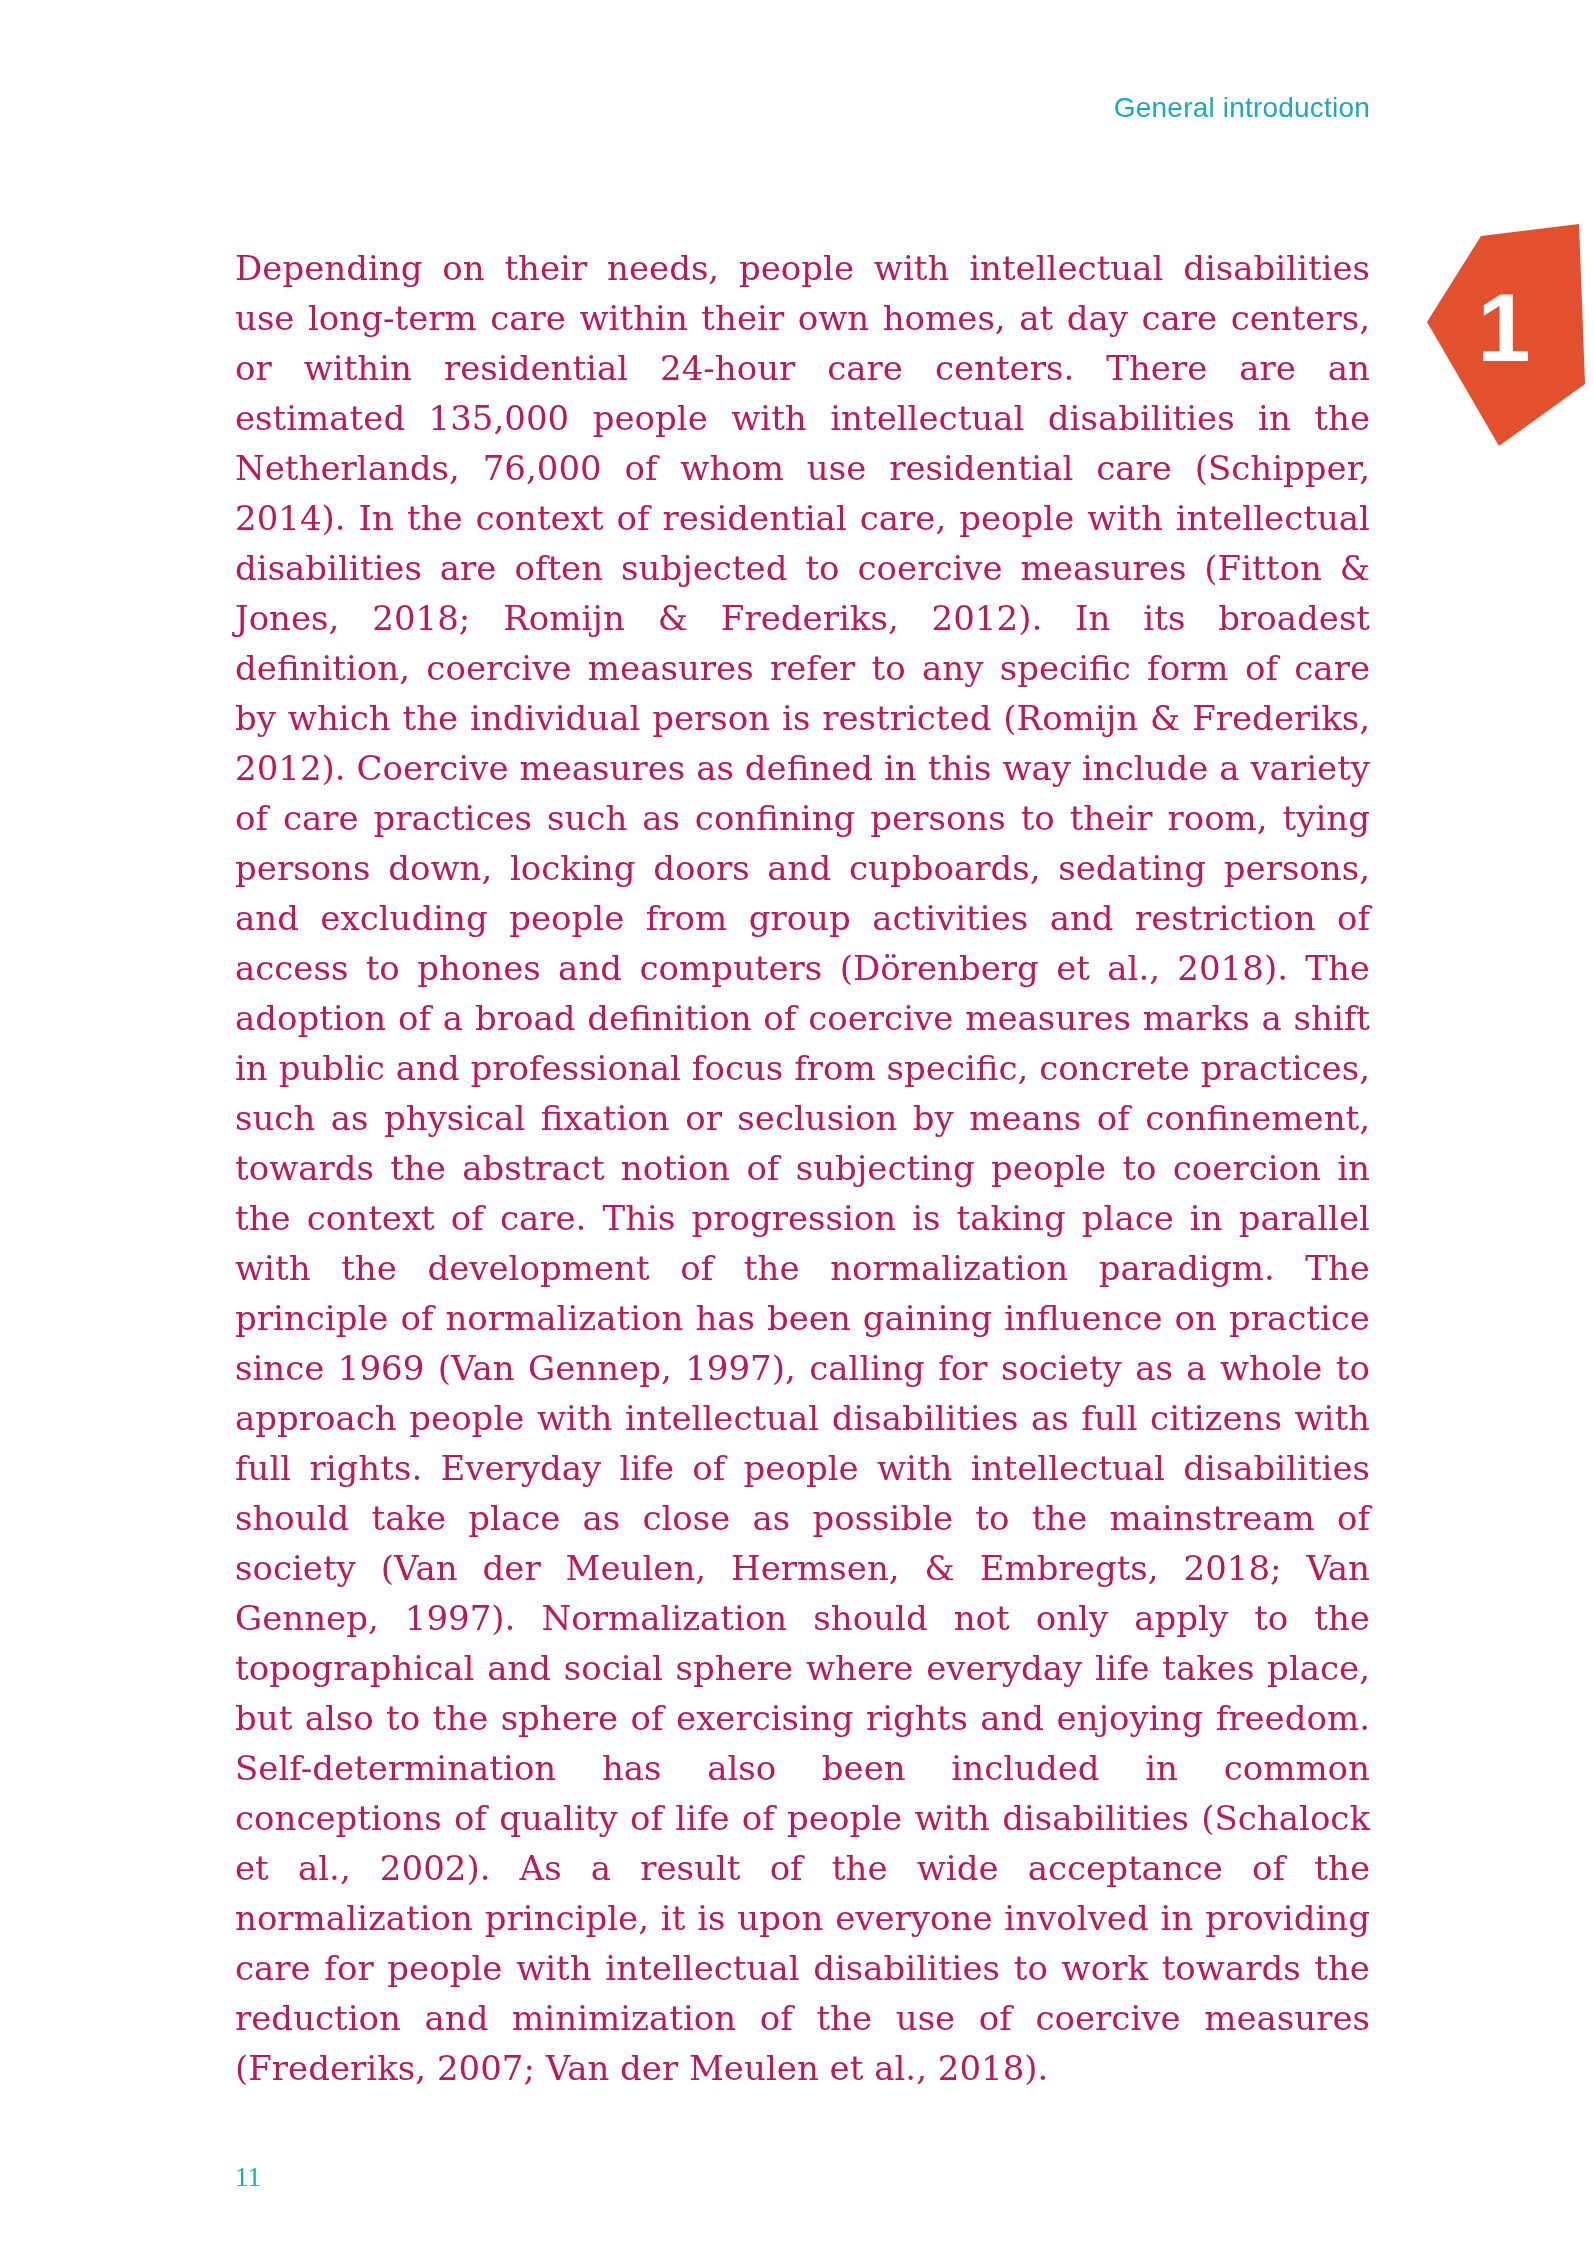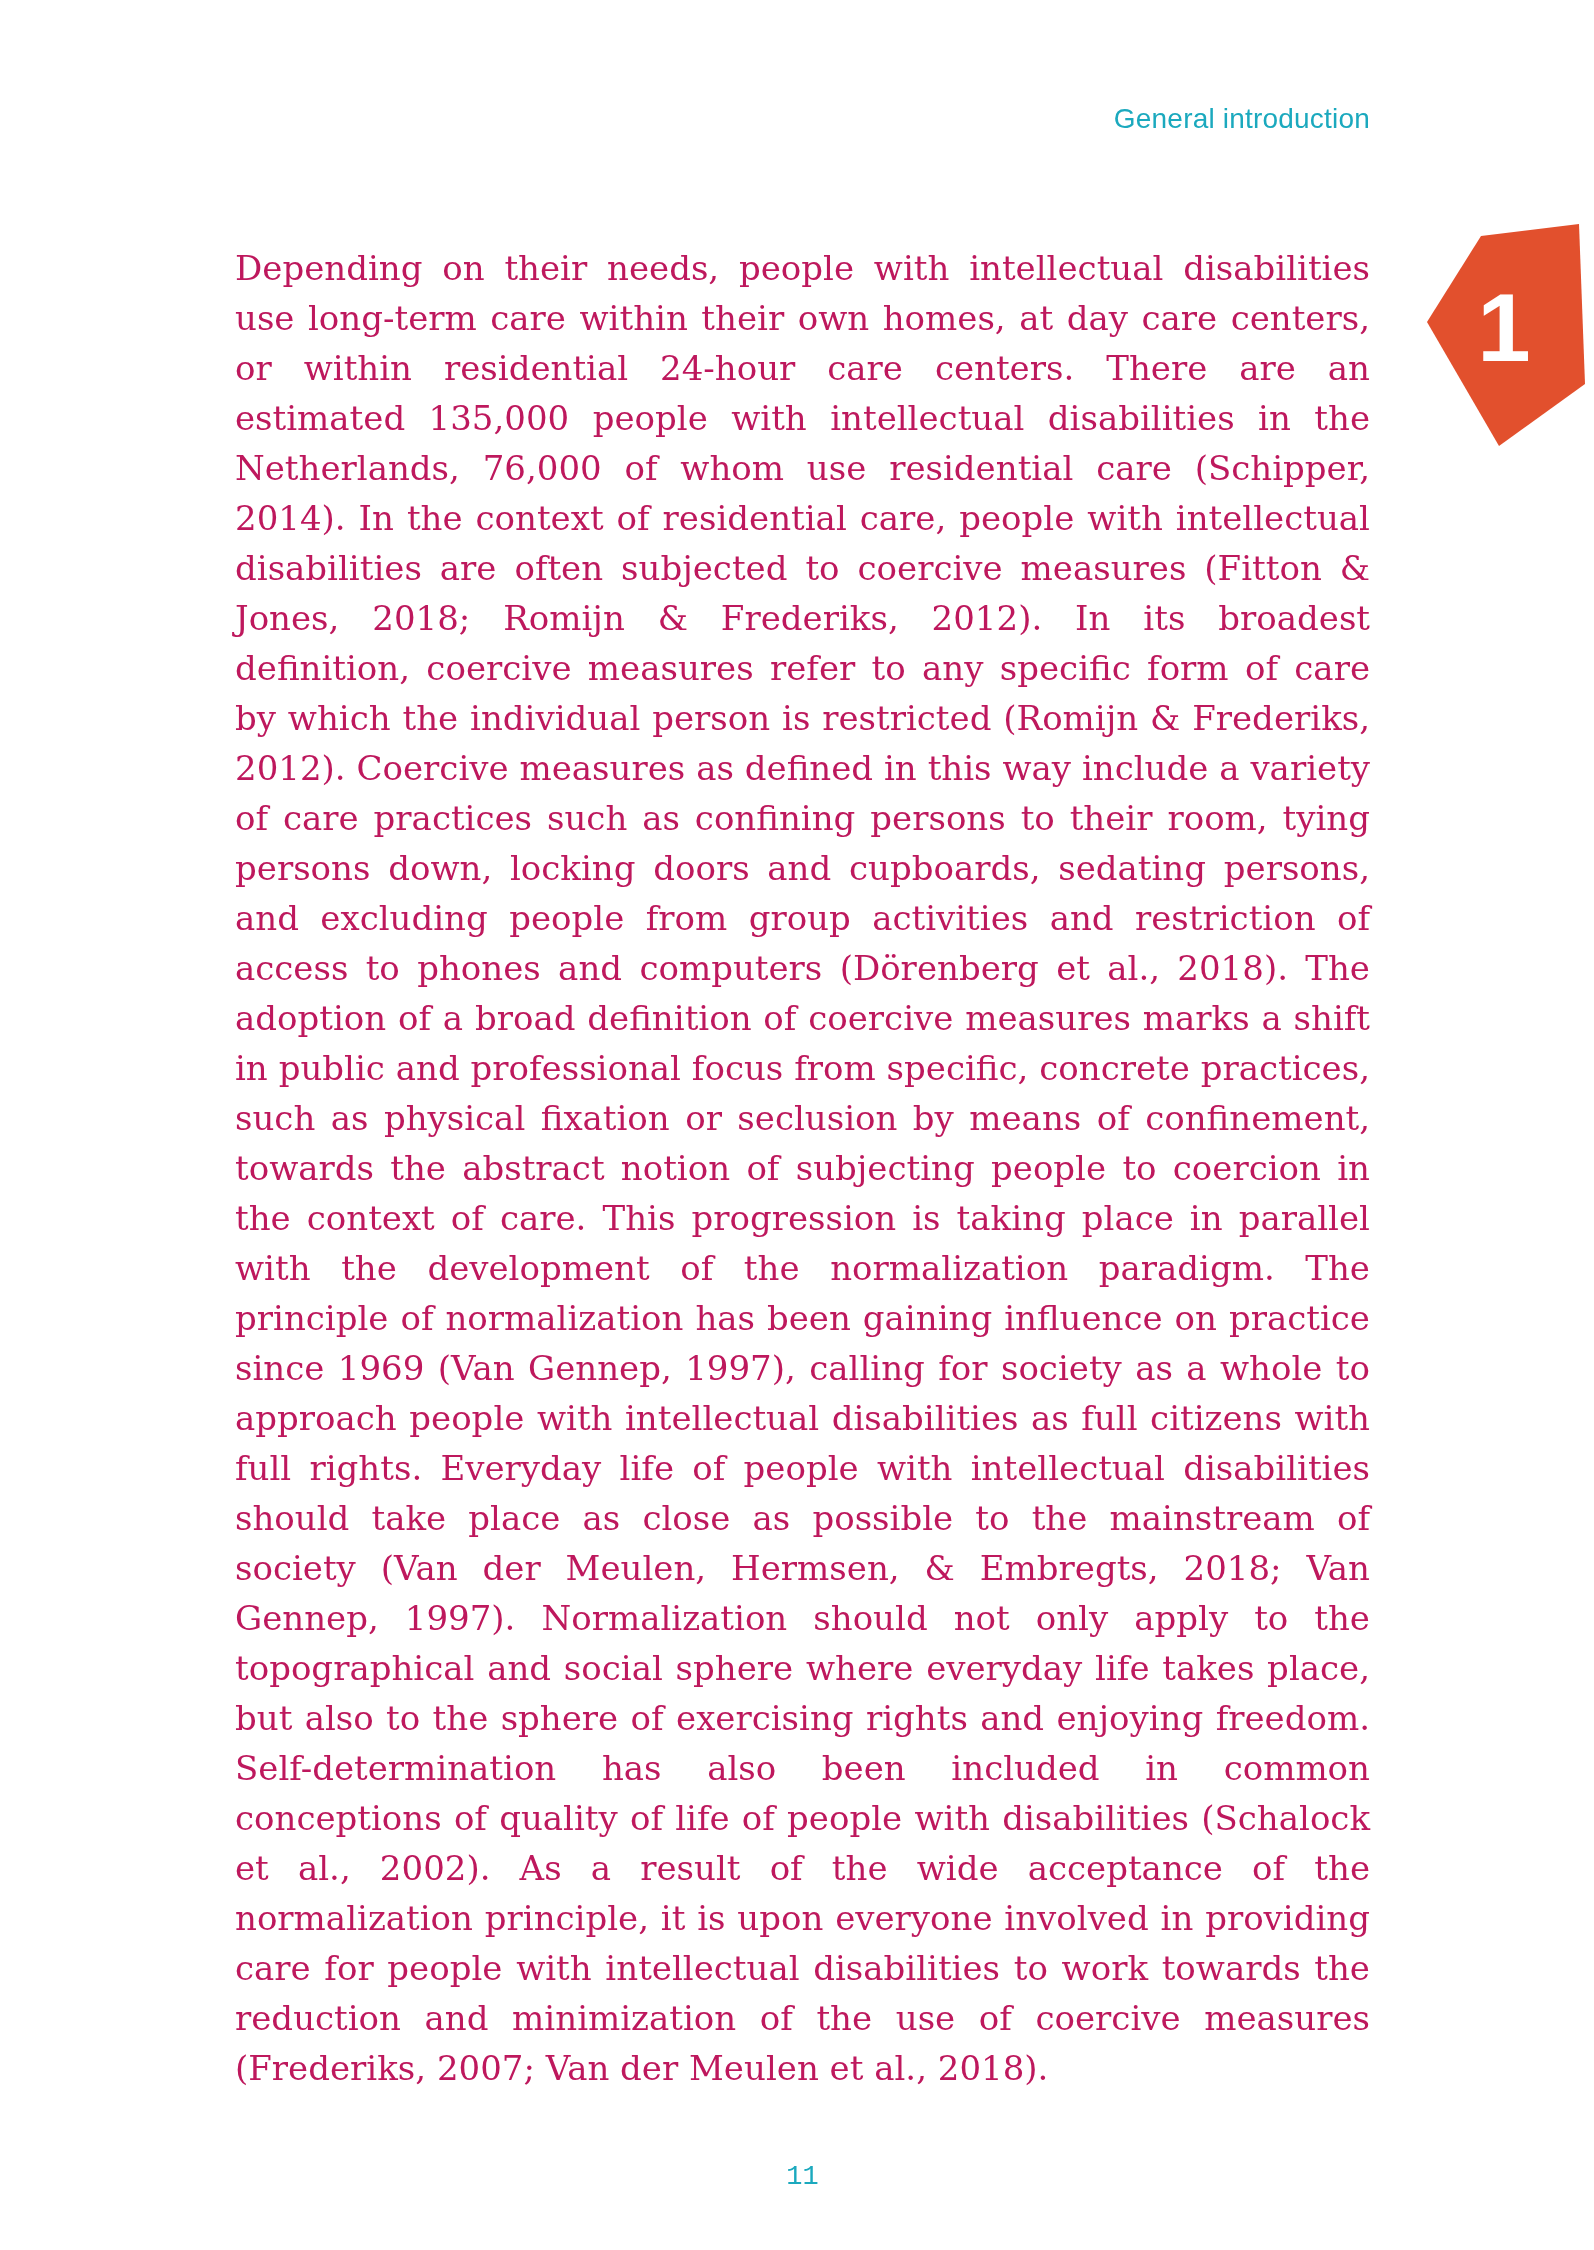--- a/index.html
+++ b/index.html
@@ -16,21 +16,20 @@
   .running-header {
     position: absolute;
     top: 92px;
     left: 235px;
     width: 1135px;
     text-align: right;
     font-family: "Liberation Sans", sans-serif;
     font-size: 28px;
     letter-spacing: 0.2px;
     color: #1BA9BE;
-    margin-top: 11px;
   }
   .body-text {
     position: absolute;
     top: 243px;
     left: 235px;
     width: 1135px;
     font-size: 34px;
     line-height: 50px;
     color: #be185d;
     text-align: justify;
@@ -51,22 +50,22 @@
     font-family: "Liberation Sans", sans-serif;
     font-weight: bold;
     font-size: 96px;
     color: #ffffff;
   }
   .page-number {
     position: absolute;
     top: 2162px;
     left: 235px;
     width: 1135px;
-    text-align: center;
-    font-family: Liberation Mono, monospace;
+    text-align: left;
+    font-family: Liberation Serif, serif;
     font-size: 27px;
     color: #1BA9BE;
   }
 </style>
 </head>
 <body>
 
 <div class="page">
 
   <div class="running-header">General introduction</div>

